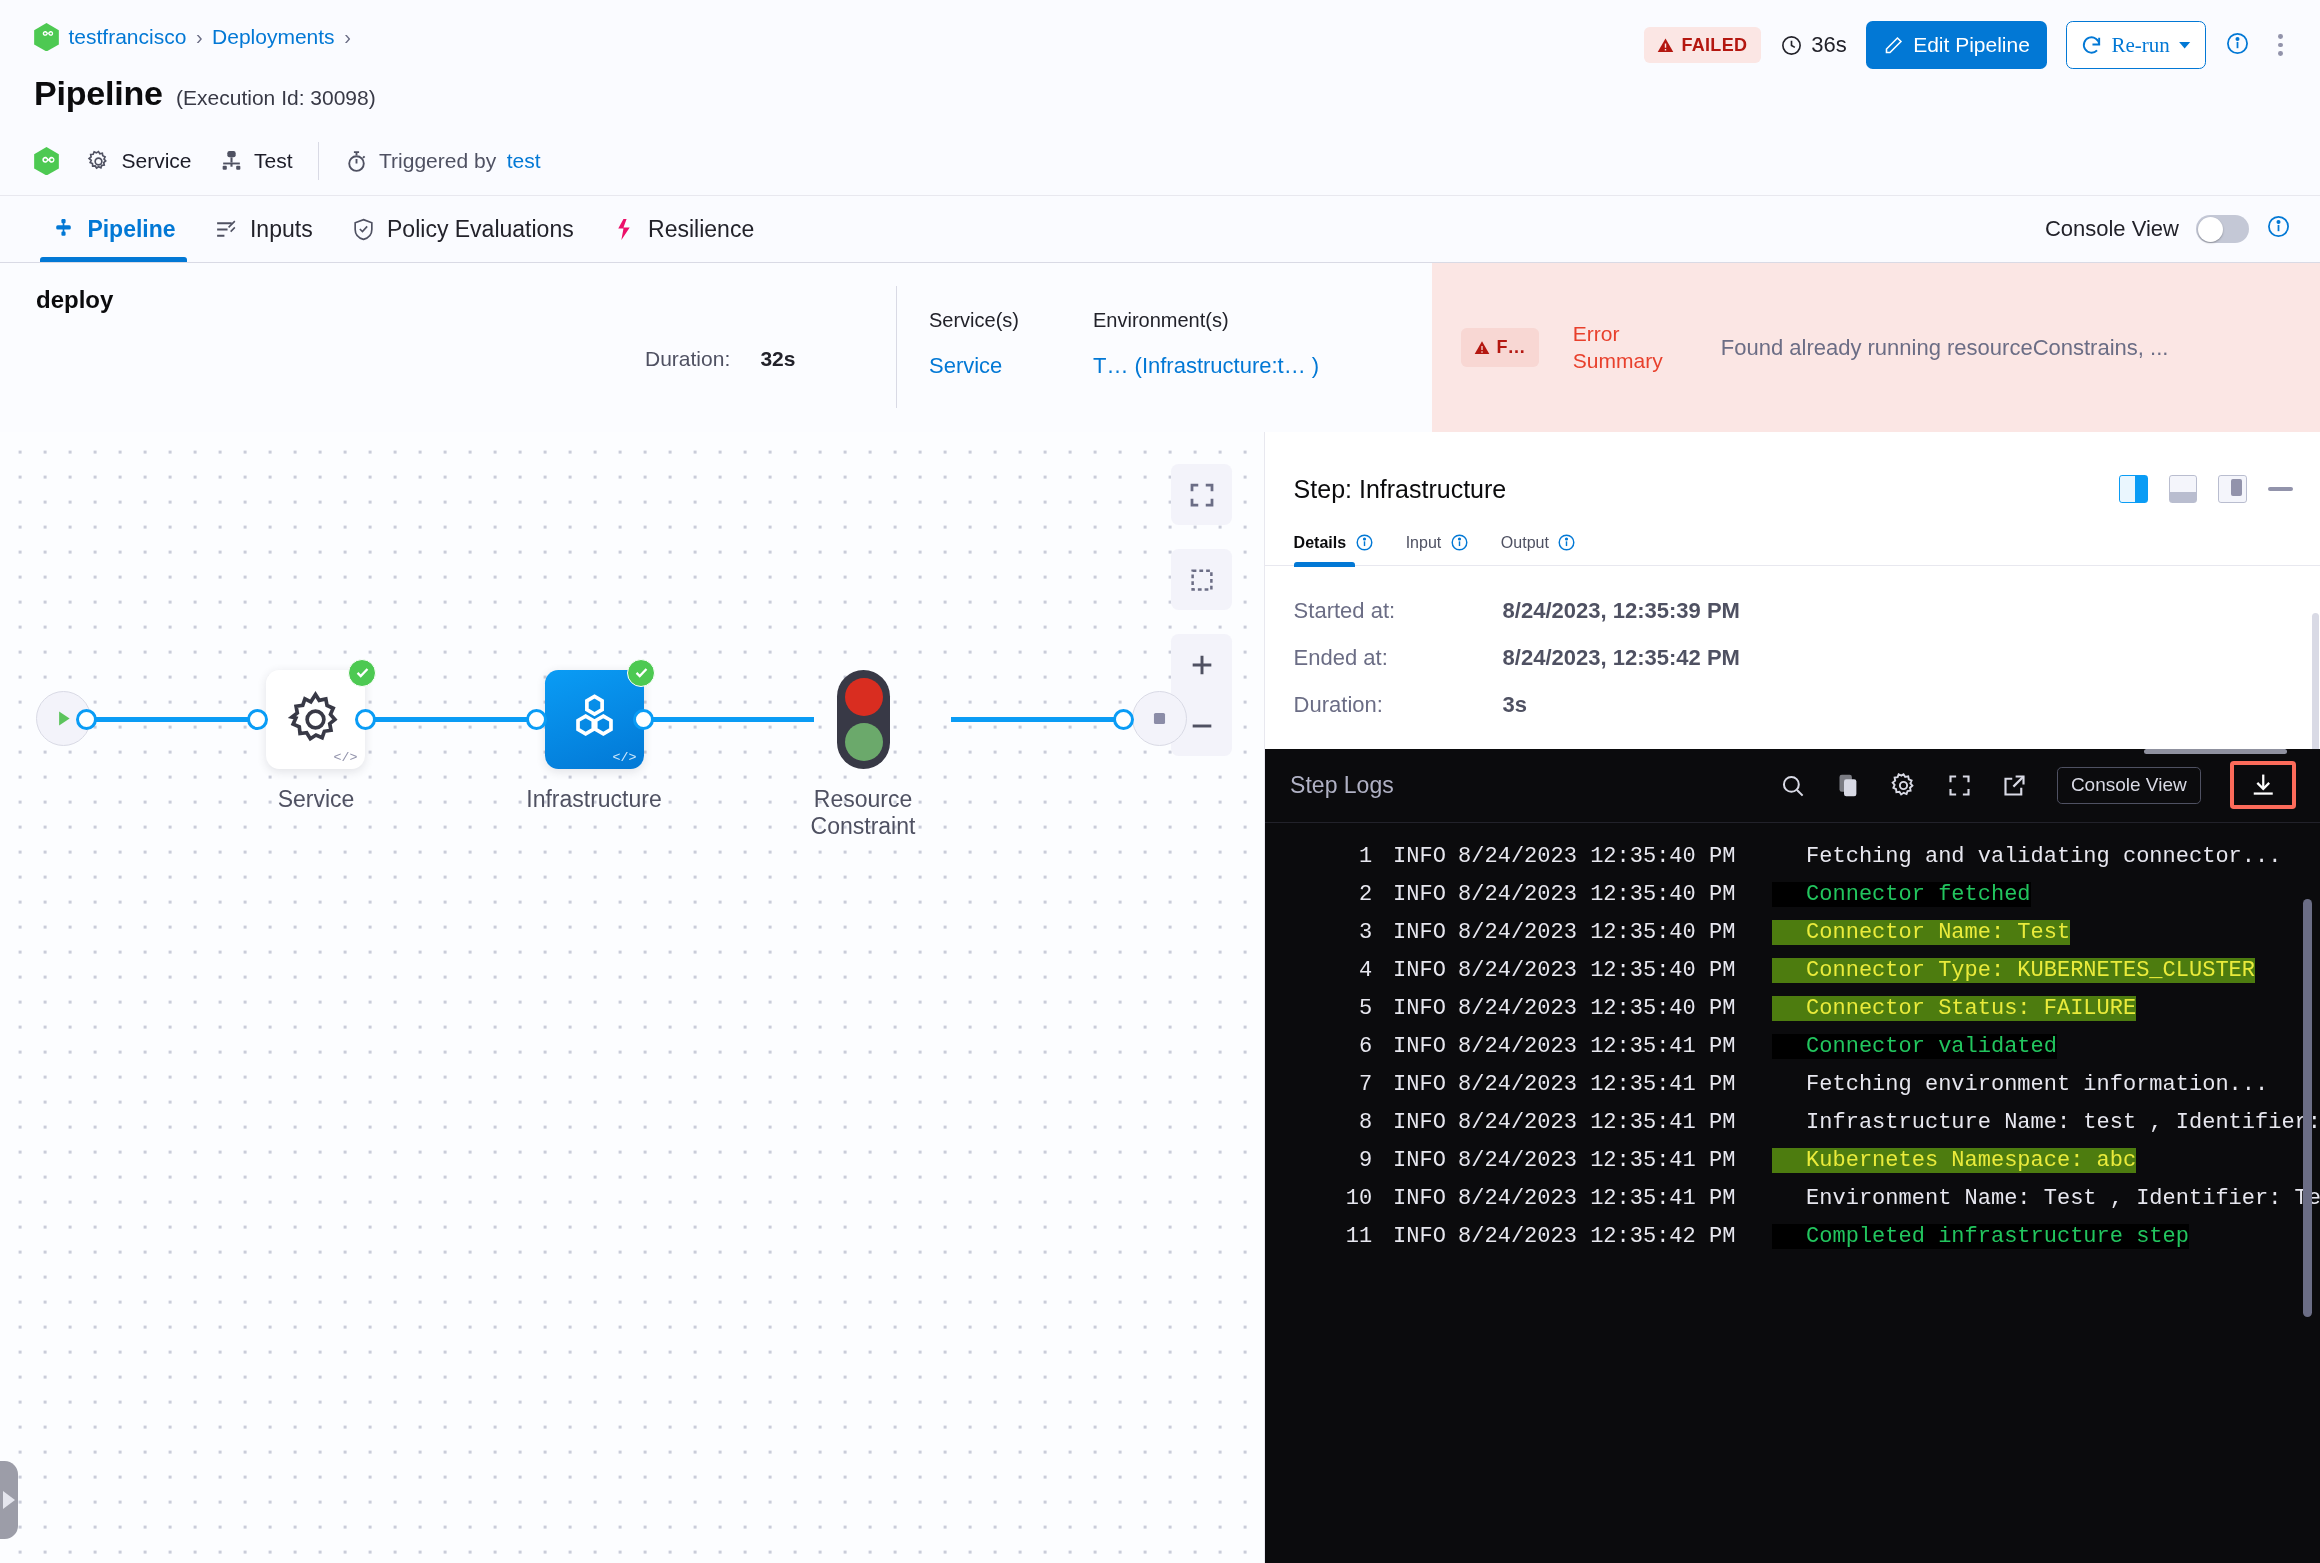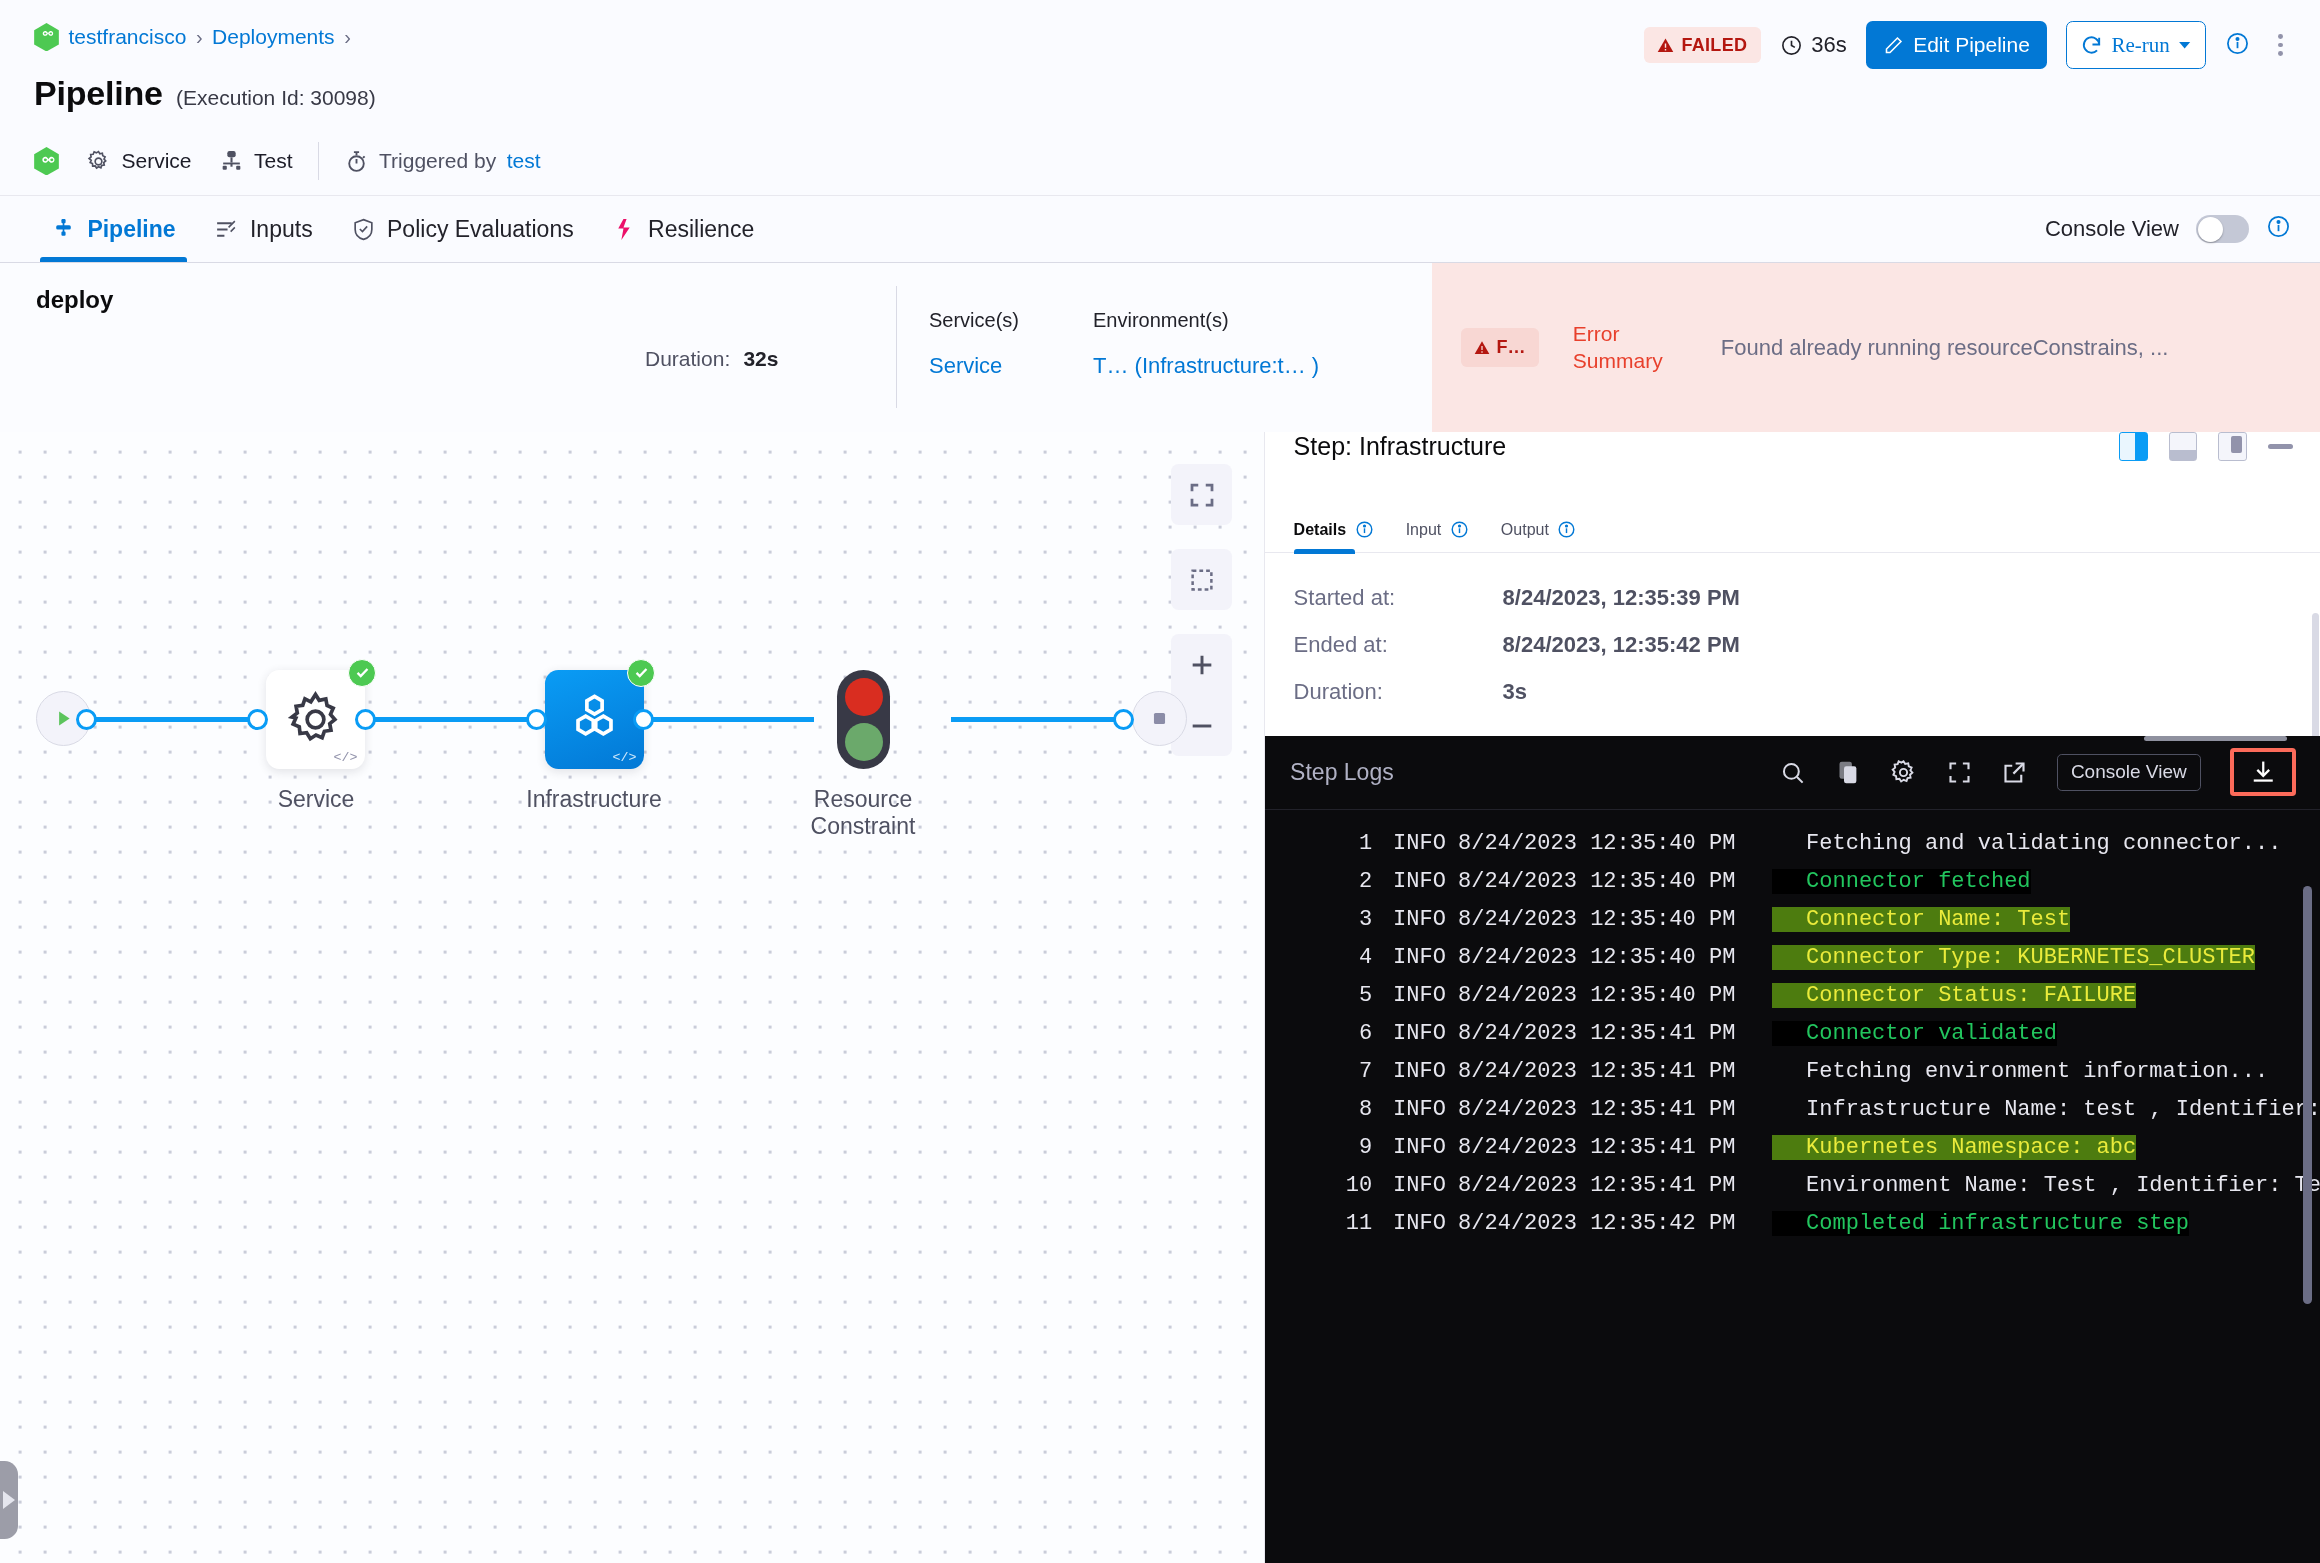--- a/index.html
+++ b/index.html
@@ -180,21 +180,21 @@
   .left-handle span {
     width: 0; height: 0; border-left: 12.4px solid #e5e6ee;
     border-top: 9.5px solid transparent; border-bottom: 9.5px solid transparent;
   }
 
   
   .rightpanel {
     flex: 0 0 1051px; background: #fff; border-left: 1px solid #e8e8ef;
     display: flex; flex-direction: column; min-height: 0; position: relative;
   }
-  .rp-head { height: 88px; display: flex; align-items: flex-start; padding: 0 28.5px; }
+  .rp-head { height: 88px; display: flex; align-items: center; padding: 0 28.5px; margin-top: 13px; }
   .rp-title { font-size: 25px; color: #0b0b0d; }
   .rp-head-icons { margin-left: auto; display: flex; align-items: center; gap: 21px; }
   .layout-ic { width: 28.5px; height: 28.5px; border-radius: 2.9px; cursor: pointer; }
   .layout-ic.a { border: 1.9px solid #0a9cf5; background: linear-gradient(to right,#eaf6fe 0 55%, #0a9cf5 55% 100%); }
   .layout-ic.b { border: 1.9px solid #b9bdcf; background: linear-gradient(to bottom,#f4f5fb 0 62%, #b9bdcf 62% 100%); }
   .layout-ic.c { border: 1.9px solid #b9bdcf; background: #f4f5fb; position: relative; }
   .layout-ic.c::after { content:""; position:absolute; right:3.8px; top:2.9px; width:10.5px; height:17px; background:#9293ab; border-radius:1.9px;}
   .minus-ic { width: 25px; height: 4.8px; background: #9293ab; border-radius: 2.9px; cursor: pointer; }
 
   .rp-tabs { display: flex; align-items: flex-end; gap: 32px; padding: 0 28.5px; border-bottom: 1px solid #e8e8ef; }
@@ -394,21 +394,21 @@
     </div>
   </div>
 
   <div class="stagebar">
     <div class="stage-left">
       <div class="stage-col1">
         <div class="stage-name">deploy</div>
       </div>
       <div style="min-width:219px;padding-top:61px;">
         <span style="font-size:21px;color:#4f5162">Duration:</span>
-        <span style="font-size:21px;color:#22222a;font-weight:600;margin-left:9px">32s</span>
+        <span style="font-size:21px;color:#22222a;font-weight:600;margin-left:26px">32s</span>
       </div>
       <div class="vdiv"></div>
       <div class="kv-col" style="padding-top:23px;">
         <div class="kv-label">Service(s)</div>
         <div class="kv-val">Service</div>
       </div>
       <div class="kv-col" style="padding-top:23px;">
         <div class="kv-label">Environment(s)</div>
         <div class="kv-val">T… (Infrastructure:t… )</div>
       </div>

